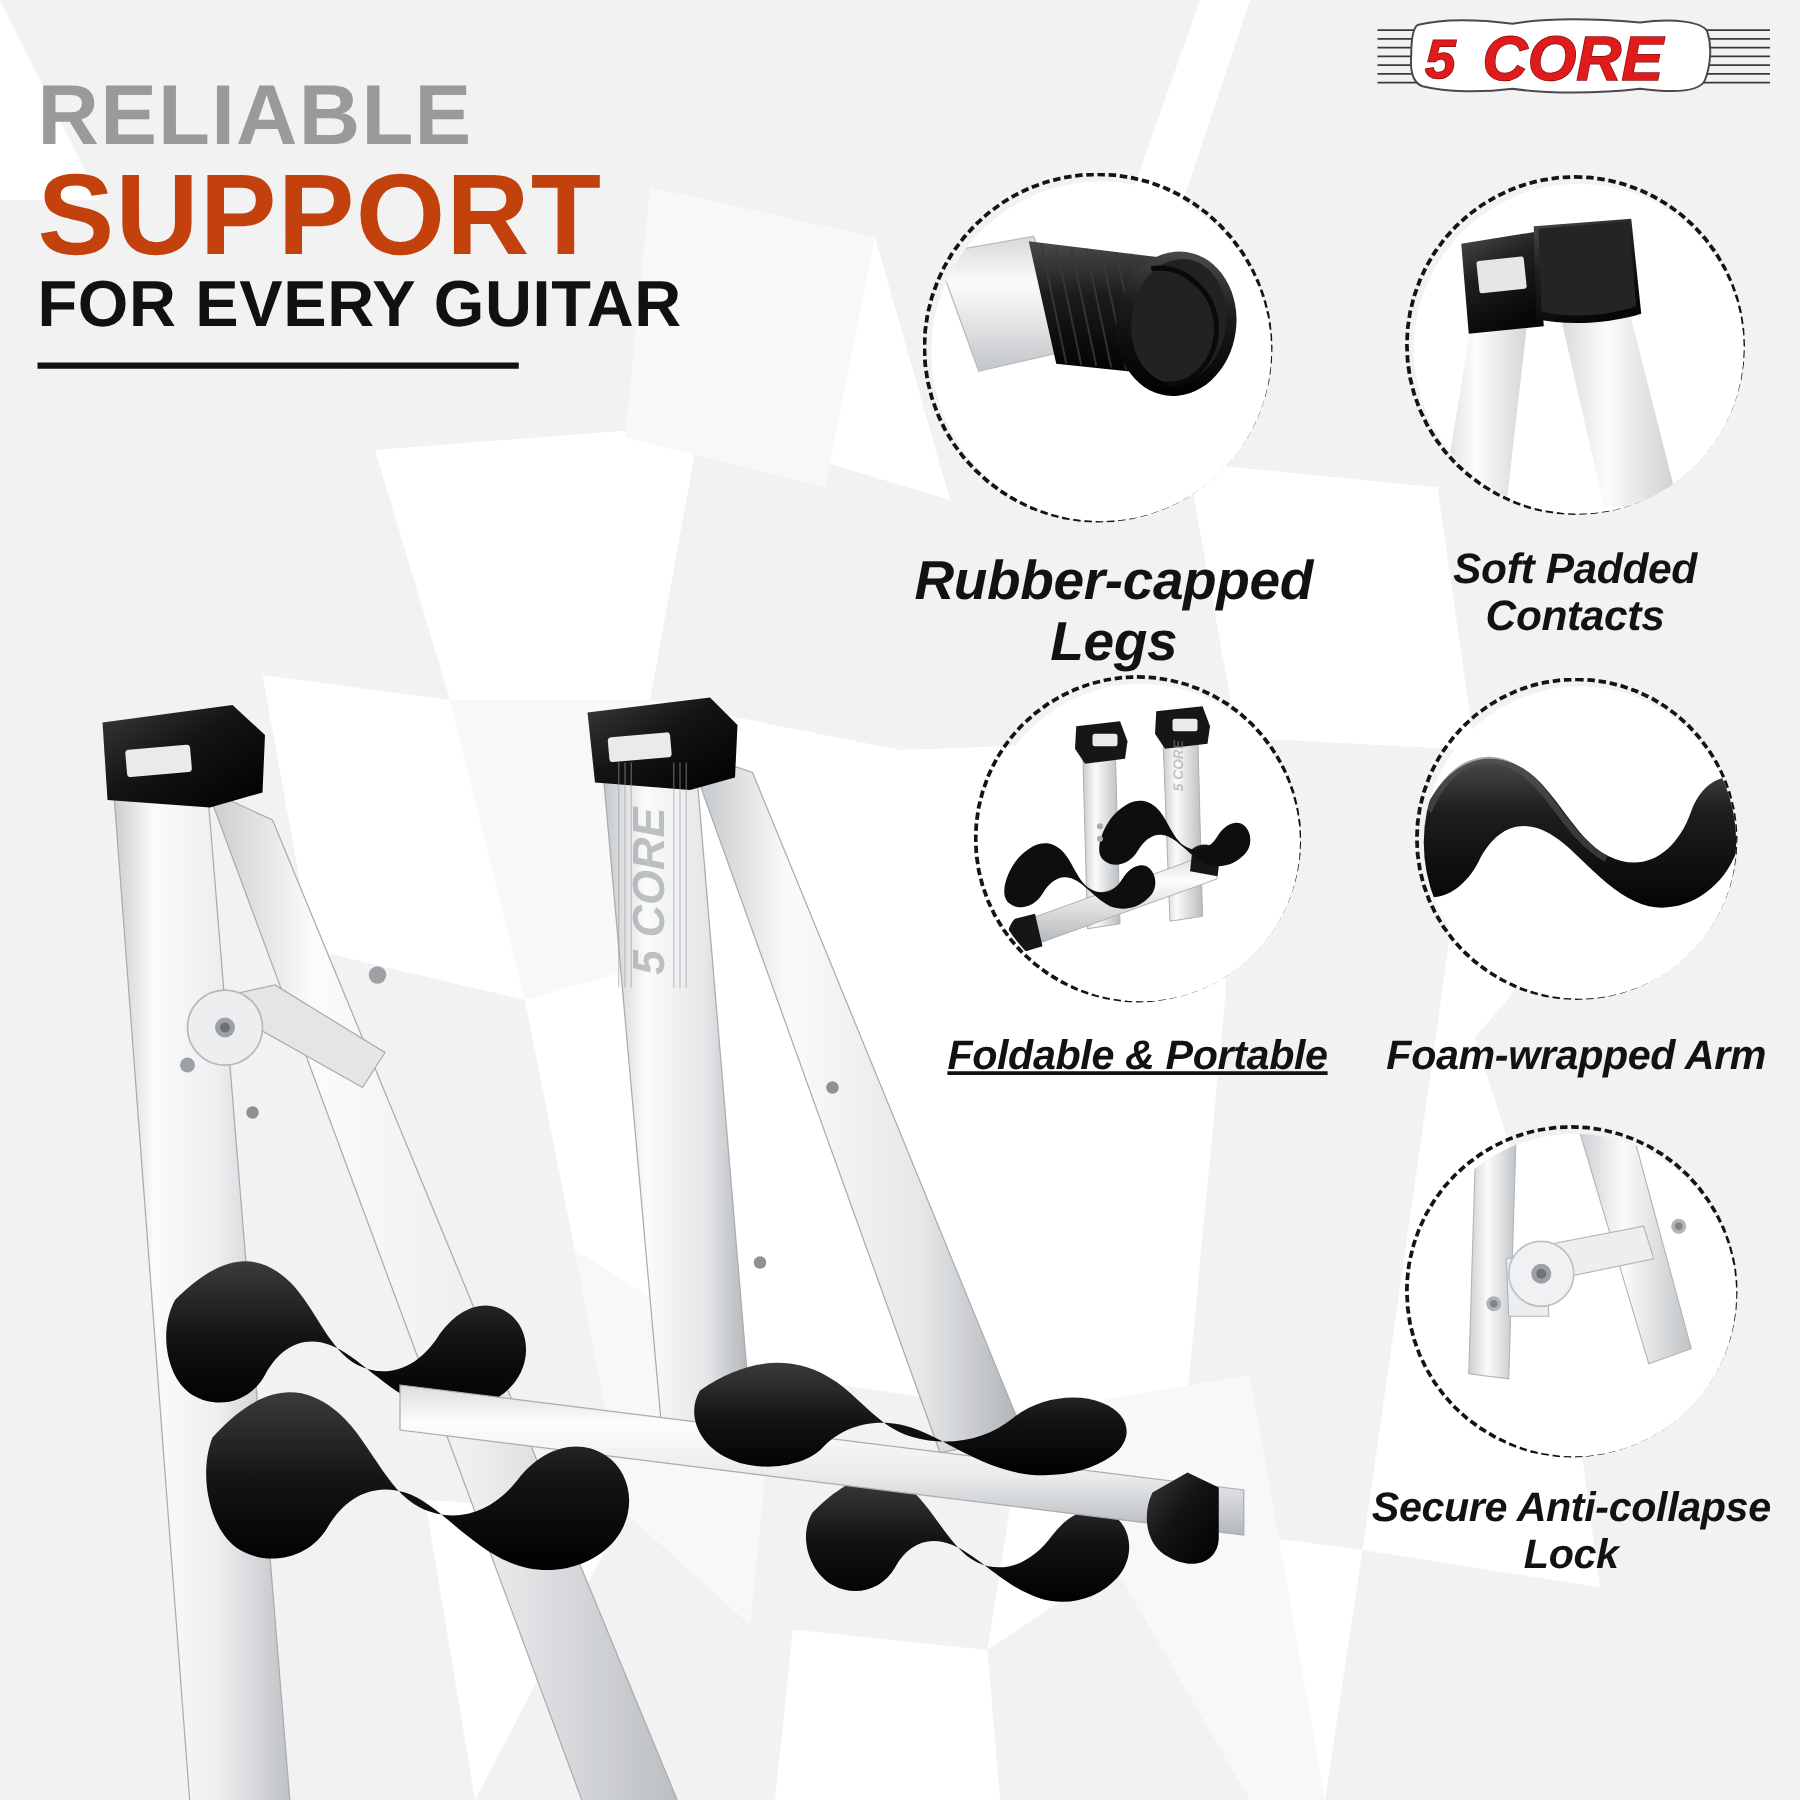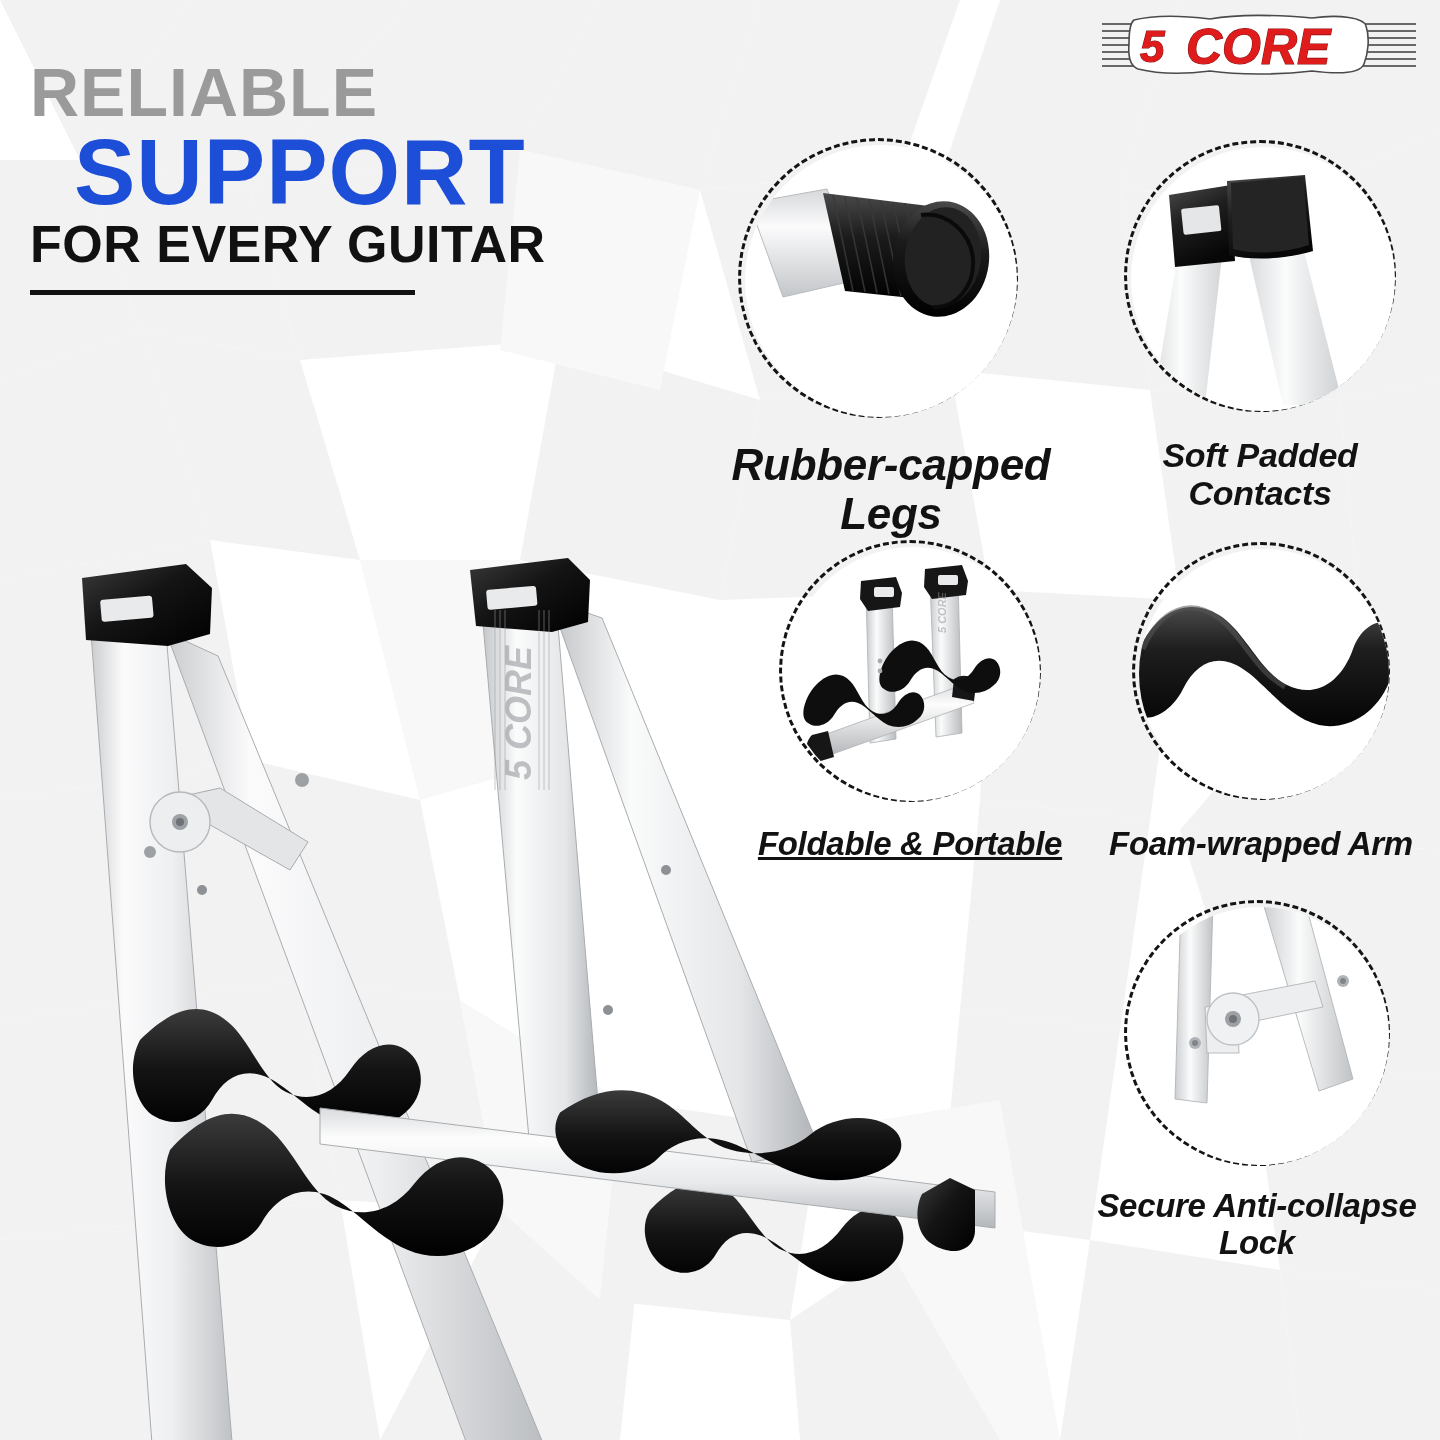--- a/index.html
+++ b/index.html
@@ -14,24 +14,23 @@
   
   #bg-texture { position:absolute; inset:0; z-index:0; }
 
   
   #headline { position:absolute; left:30px; top:60px; z-index:5; }
   .hl-line1 {
     font-size:68px; font-weight:bold; color:#9a9a9a;
     letter-spacing:1px; line-height:0.96; white-space:nowrap;
   }
   .hl-line2 {
-    font-size:92px; font-weight:bold; color:#1d4ed8;
+    font-size:92px; font-weight:bold; color:#c2410c;
     letter-spacing:1px; line-height:0.98; white-space:nowrap;
     margin-top:2px;
-    margin-left:44px;
   }
   .hl-line3 {
     font-size:52px; font-weight:bold; color:#111111;
     letter-spacing:0.5px; line-height:1.05; white-space:nowrap;
   }
   .hl-rule {
     width:385px; height:5px; background:#111111; margin-top:18px;
   }
 
   

